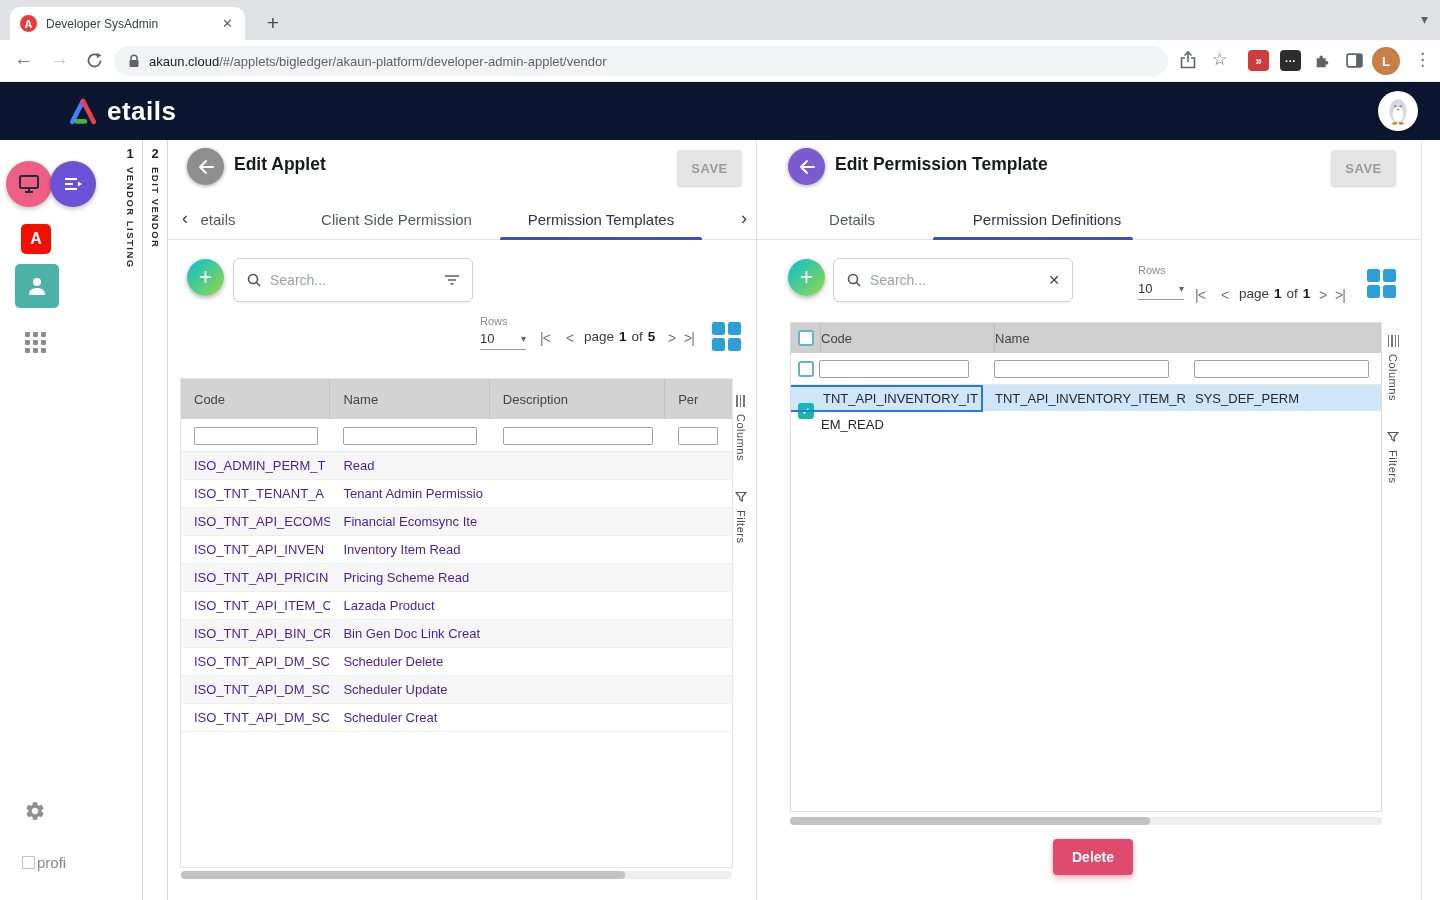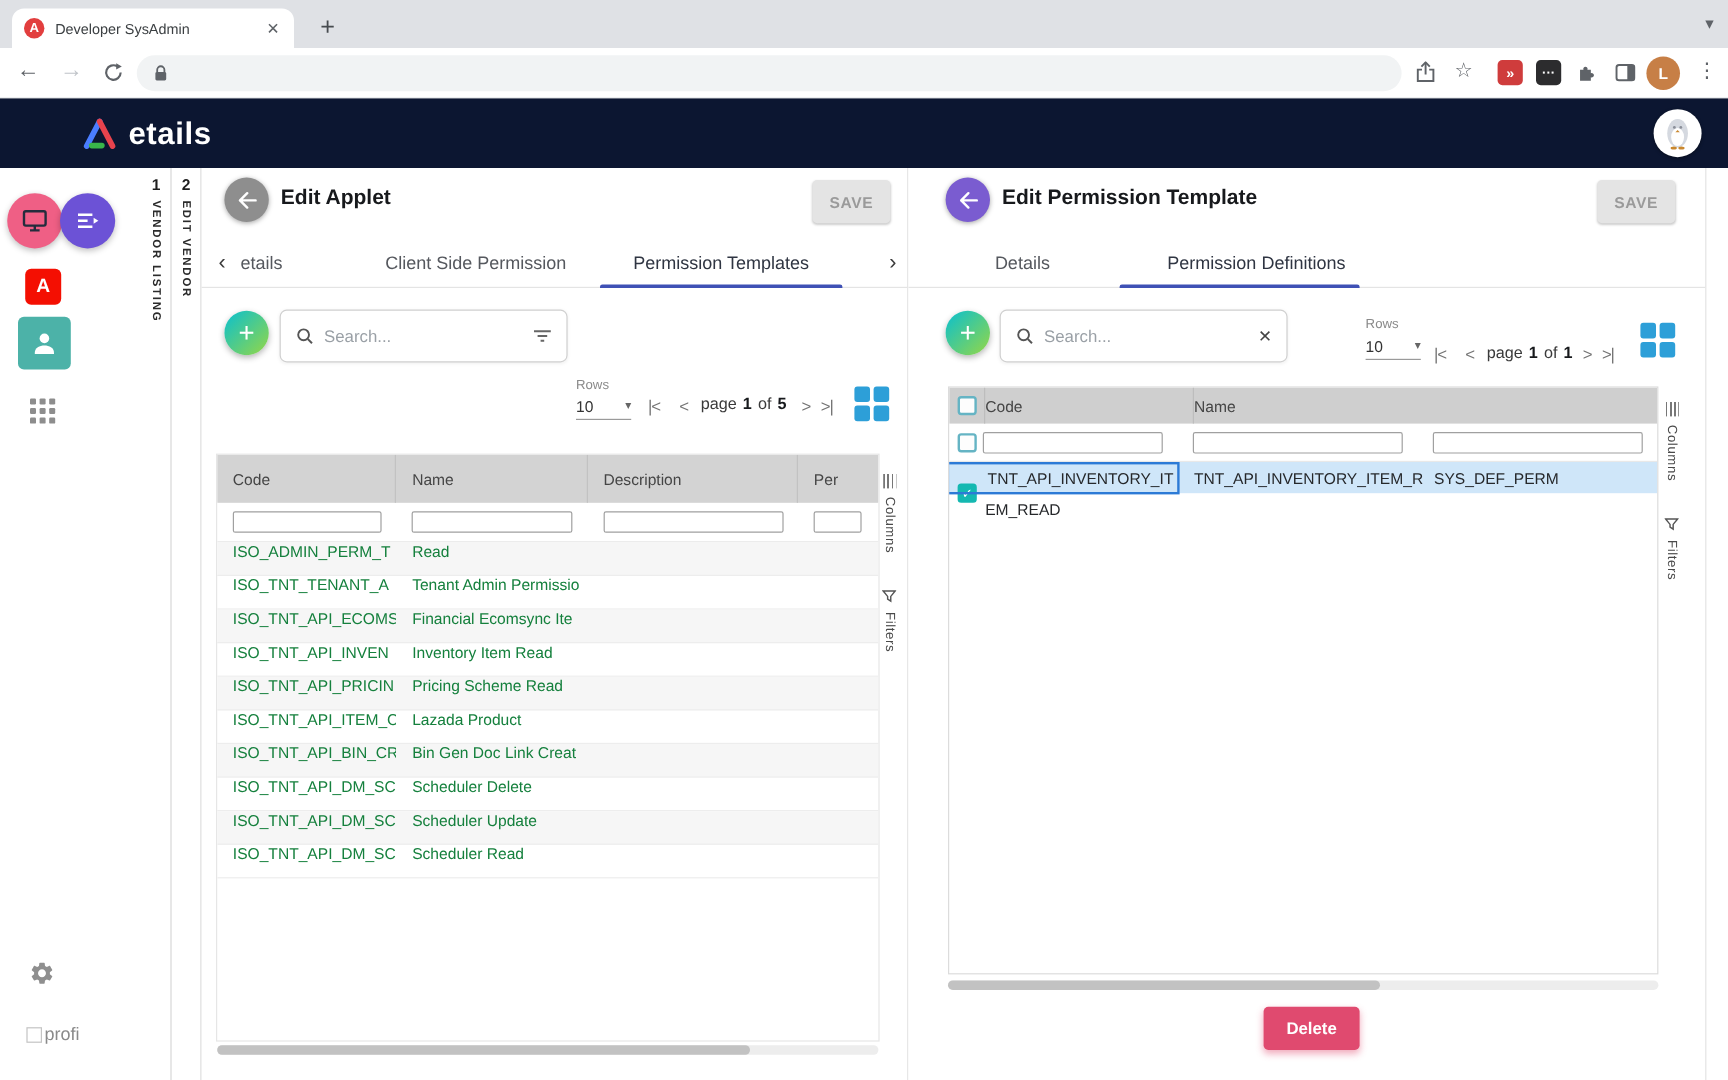--- a/index.html
+++ b/index.html
@@ -114,21 +114,21 @@
 .pl-pag-next{left:500px;top:190px}
 .pl-pag-last{left:516px;top:190px}
 .pl-grid{left:541px;top:179px}
 .pl-table{position:absolute;left:12px;top:238px;width:553px;height:490px;border:1px solid #e6e6e6;background:#fff;overflow:hidden}
 .pl-head{display:flex;height:40px;background:#d3d3d3}
 .pl-head span{display:flex;align-items:center;padding-left:13px;font-size:13px;color:#454545;border-right:1px solid #c2c2c2;white-space:nowrap;overflow:hidden}
 .pl-head span:last-child{border-right:none}
 .pl-filter{display:flex;align-items:center;height:33px;border-bottom:1px solid #e8e8e8}
 .pl-filter .cell{padding-left:13px}
 .w-code{width:150px}.w-name{width:160px}.w-desc{width:176px}.w-per{width:67px}
-.pl-row{display:flex;height:28px;border-bottom:1px solid #ededed;font-size:13px;color:#15803d}
+.pl-row{display:flex;align-items:center;height:28px;border-bottom:1px solid #ededed;font-size:13px;color:#4c1d95}
 .pl-row:nth-of-type(odd){background:#f6f6f6}
 .pl-row span{padding-left:13px;white-space:nowrap;overflow:hidden}
 .pl-strip{left:567px;top:255px}
 .pl-hscroll{left:13px;top:731px;width:551px}
 .pl-hscroll .thumb{width:444px}
 
 
 .panel-right{position:absolute;left:757px;top:140px;width:665px;height:760px;background:#fff;border-right:1px solid #e4e4e4}
 .pr-back{left:31px;top:8px}
 .pr-title{left:78px;top:14px}
@@ -195,20 +195,21 @@
           <polygon points="10.2,0.6 14.6,3.2 10.2,5.6" fill="#5f6368"></polygon>
         </svg>
     </span>
     <div class="omnibox">
       <span>
         <svg width="12" height="14" viewBox="0 0 12 14">
             <path d="M3 6V4.2a3 3 0 0 1 6 0V6" fill="none" stroke="#5f6368" stroke-width="1.5"></path>
             <rect x="1.5" y="6" width="9" height="7" rx="1.2" fill="#5f6368"></rect>
           </svg>
       </span>
+      <span><span class="url-domain">akaun.cloud</span><span class="url-path">/#/applets/bigledger/akaun-platform/developer-admin-applet/vendor</span></span>
     </div>
     <span class="ob-share">
       <svg width="16" height="18" viewBox="0 0 16 18">
           <path d="M8 1v10" stroke="#5f6368" stroke-width="1.6" fill="none"></path>
           <path d="M4.5 4.5 8 1l3.5 3.5" stroke="#5f6368" stroke-width="1.6" fill="none"></path>
           <path d="M5 7H1.5v9.5h13V7H11" stroke="#5f6368" stroke-width="1.6" fill="none"></path>
         </svg>
     </span>
     <span class="ob-star">☆</span>
     <span class="ext1">»</span>
@@ -440,21 +441,21 @@
 
           <div class="pl-row">
             <span class="w-code">ISO_TNT_API_DM_SC</span>
             <span class="w-name">Scheduler Update</span>
             <span class="w-desc"></span>
             <span class="w-per"></span>
           </div>
 
           <div class="pl-row">
             <span class="w-code">ISO_TNT_API_DM_SC</span>
-            <span class="w-name">Scheduler Read</span>
+            <span class="w-name">Scheduler Creat</span>
             <span class="w-desc"></span>
             <span class="w-per"></span>
           </div>
         </div>
     </div>
 
     <div class="side-strip pl-strip">
       <span class="side-tab">
         <span class="grip"></span>
         <span class="vtext">Columns</span>

